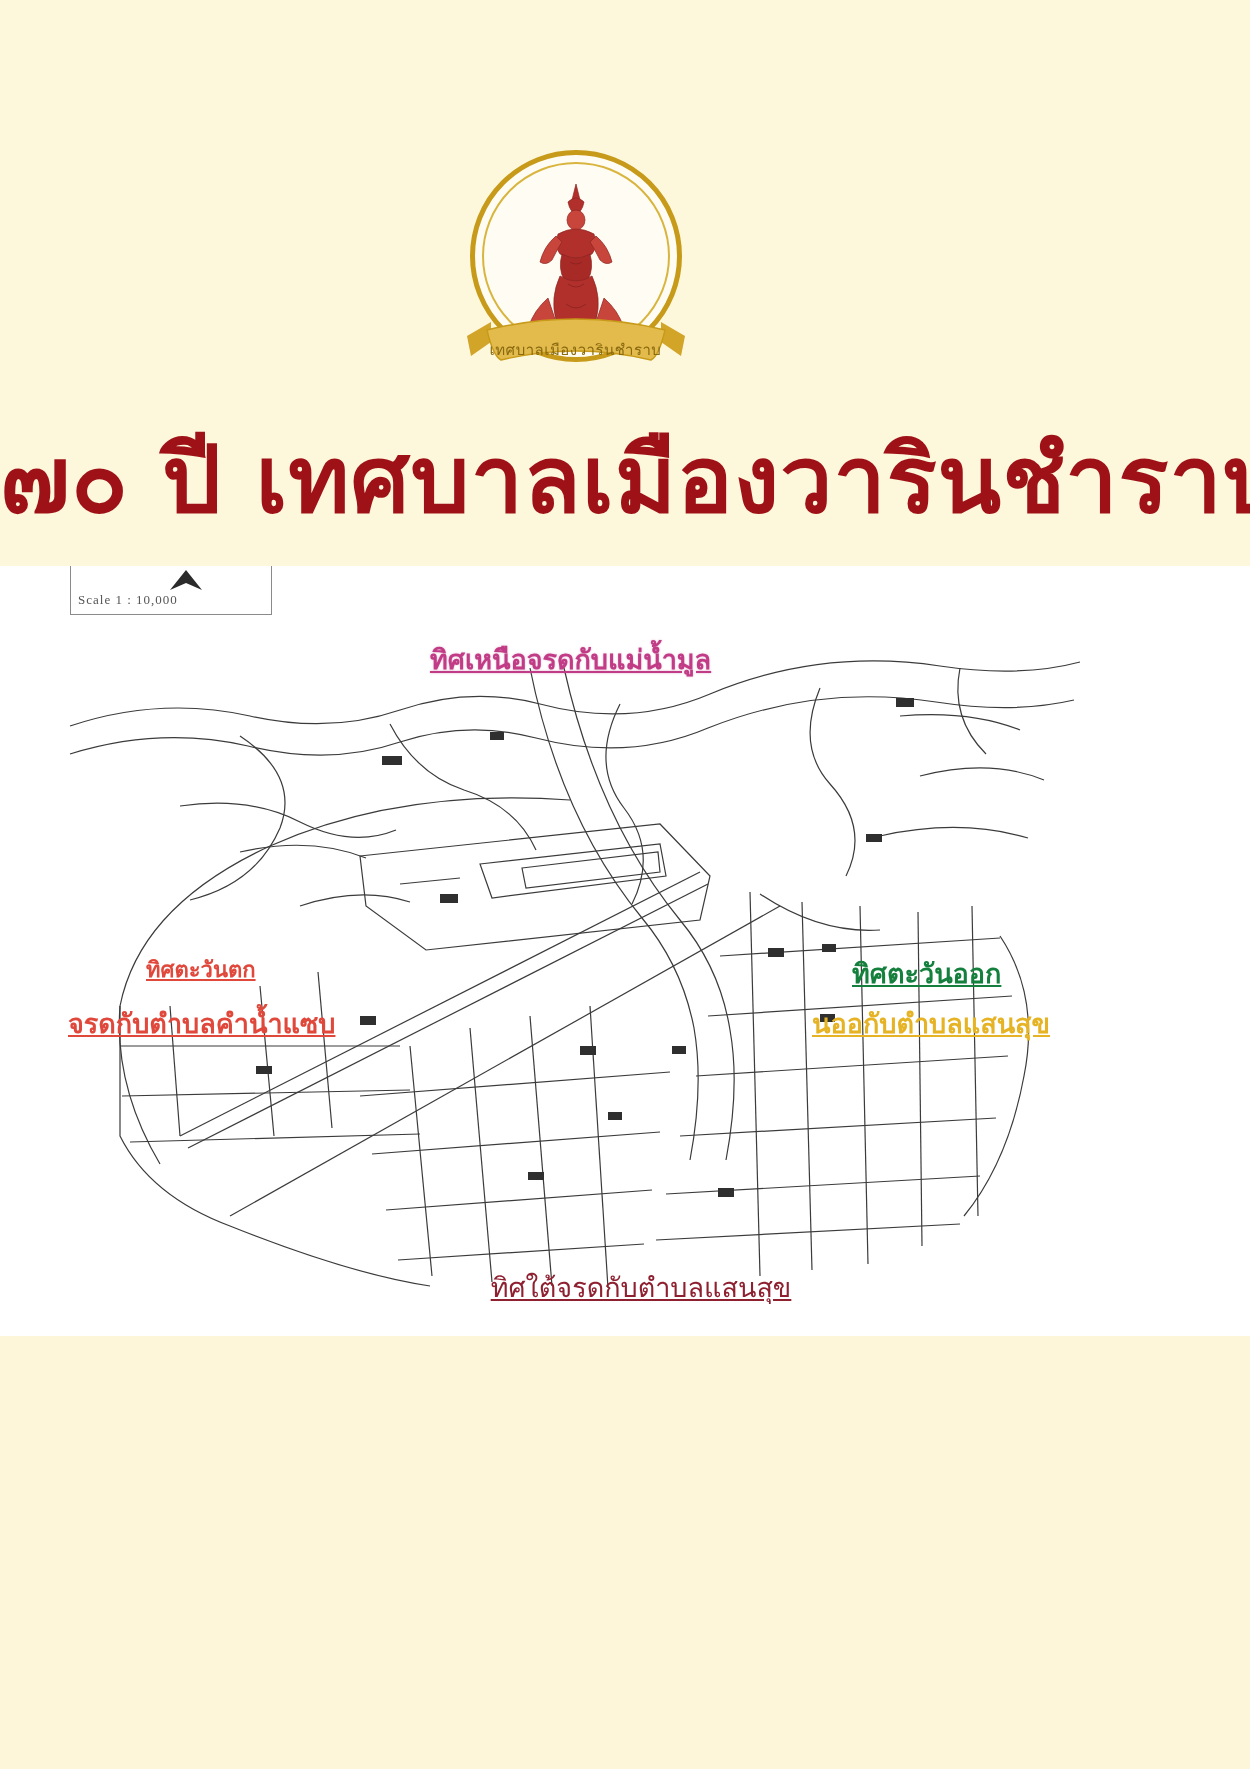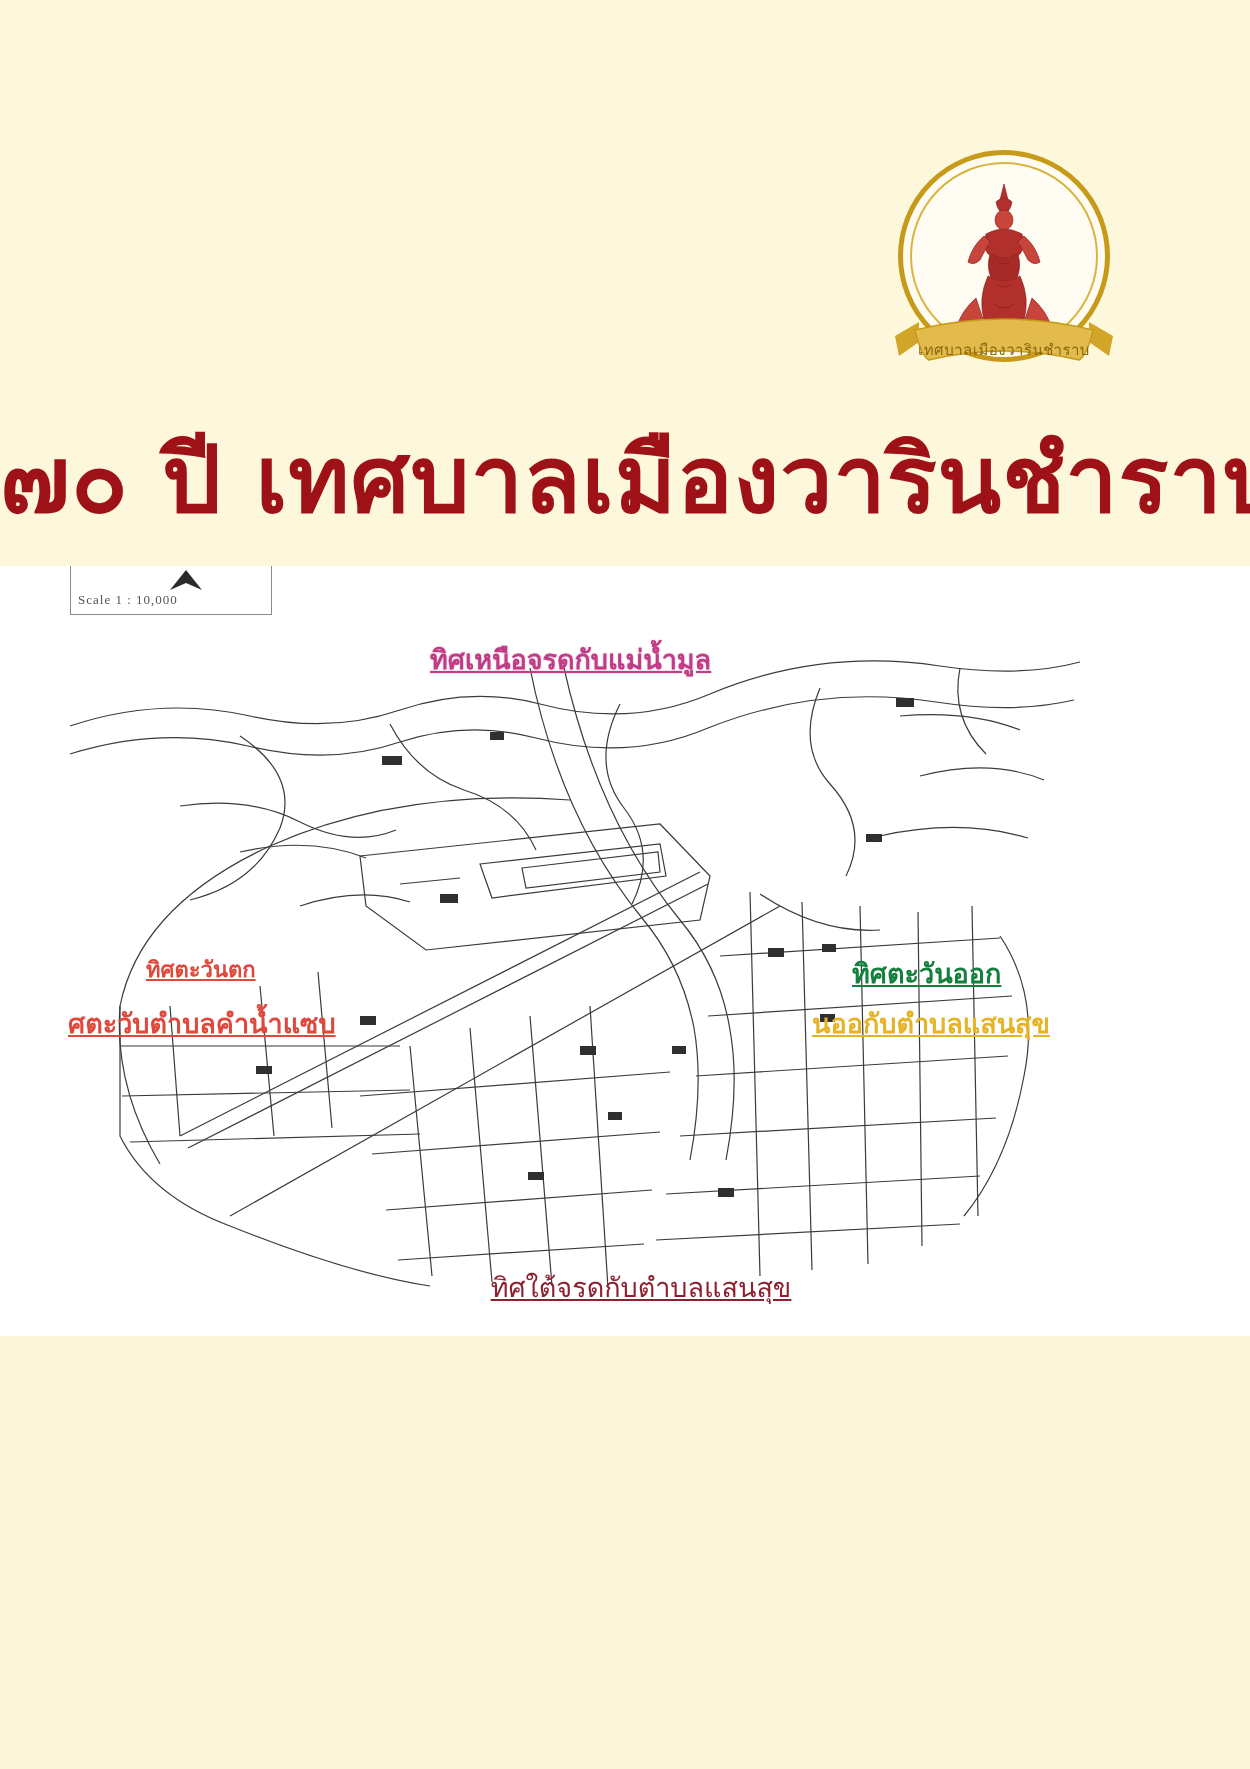--- a/index.html
+++ b/index.html
@@ -28,25 +28,25 @@
     left: 0;
     top: 0;
     width: 1250px;
     height: 640px;
     background: #fdf7dc;
   }
 
   
   .emblem-wrap {
     position: absolute;
-    left: 0;
+    left: 16px;
     top: 150px;
     width: 1119px;
     display: flex;
-    justify-content: flex-end;
+    justify-content: center;
   }
   .emblem {
     position: relative;
     width: 230px;
     height: 252px;
   }
   .emblem-ring {
     position: absolute;
     left: 9px;
     top: 0;
@@ -364,20 +364,20 @@
     <div class="scale-box"></div>
     <div class="north-arrow">
       <svg viewBox="0 0 44 26" width="44" height="26">
         <path d="M22 2 L38 22 L22 15 L6 22 Z" fill="#2b2b2b"></path>
       </svg>
     </div>
     <div class="scale-text">Scale   1  :  10,000</div>
 
     <div class="map-label lbl-north">ทิศเหนือจรดกับแม่น้ำมูล</div>
     <div class="map-label lbl-west1">ทิศตะวันตก</div>
-    <div class="map-label lbl-west2">ศตะวับตำบลคำน้ำแซบ</div>
+    <div class="map-label lbl-west2">จรดกับตำบลคำน้ำแซบ</div>
     <div class="map-label lbl-east1">ทิศตะวันออก</div>
     <div class="map-label lbl-east2">นออกับตำบลแสนสุข</div>
     <div class="map-label lbl-south">ทิศใต้จรดกับตำบลแสนสุข</div>
   </div>
 
   <div class="bottom-band"></div>
 </div>
 
 </body></html>

